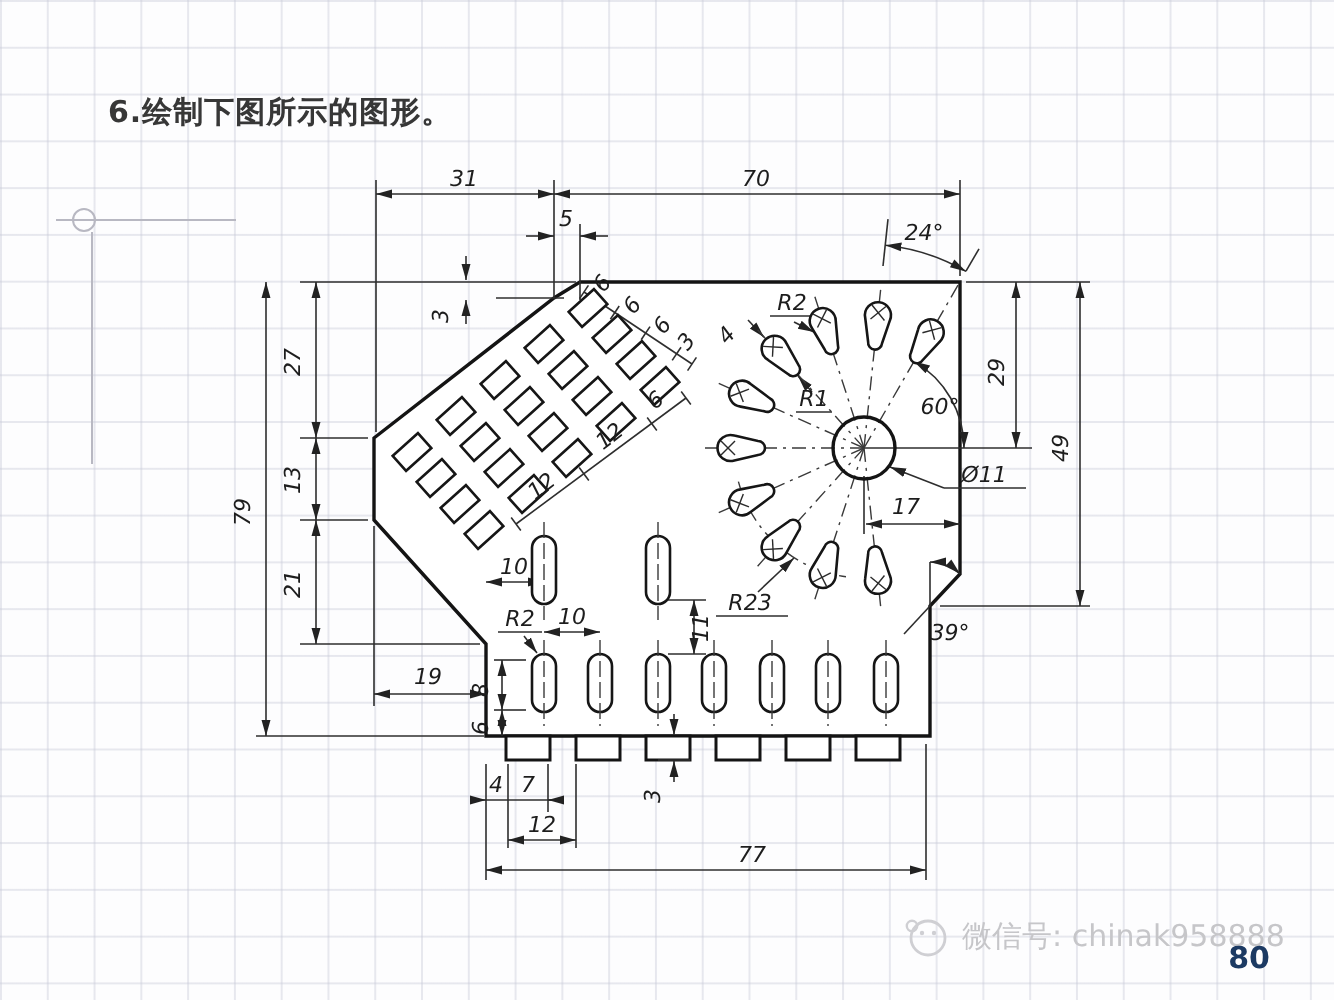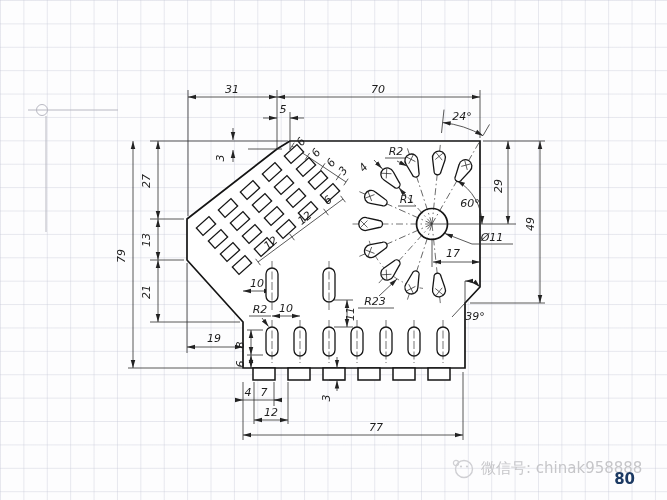--- a/index.html
+++ b/index.html
@@ -22,20 +22,21 @@
   .dimtext{font:italic 11px "DejaVu Sans",sans-serif;fill:#1d1d1d;}
   .decor{stroke:#b8b8c2;stroke-width:1;fill:none;}
   .watermark{position:absolute;left:450px;top:456px;display:flex;align-items:center;gap:5px;color:#c6c6c9;font-size:15px;}
   .pagenum{position:absolute;right:32px;top:470px;font-size:15px;font-weight:bold;color:#1c3a63;}
 </style>
 </head>
 <body>
 
 <div class="slide">
 
+  <div class="title">6.绘制下图所示的图形。</div>
 
   <svg class="drawing-svg" width="667" height="500" viewBox="0 0 667 500">
     <defs>
       <marker id="ae" markerWidth="11" markerHeight="8" refX="10" refY="4" orient="auto">
         <path d="M10,4 L0,1.2 L0,6.8 Z" fill="#222"></path>
       </marker>
       <marker id="as" markerWidth="11" markerHeight="8" refX="0" refY="4" orient="auto">
         <path d="M0,4 L10,1.2 L10,6.8 Z" fill="#222"></path>
       </marker>
     </defs>

